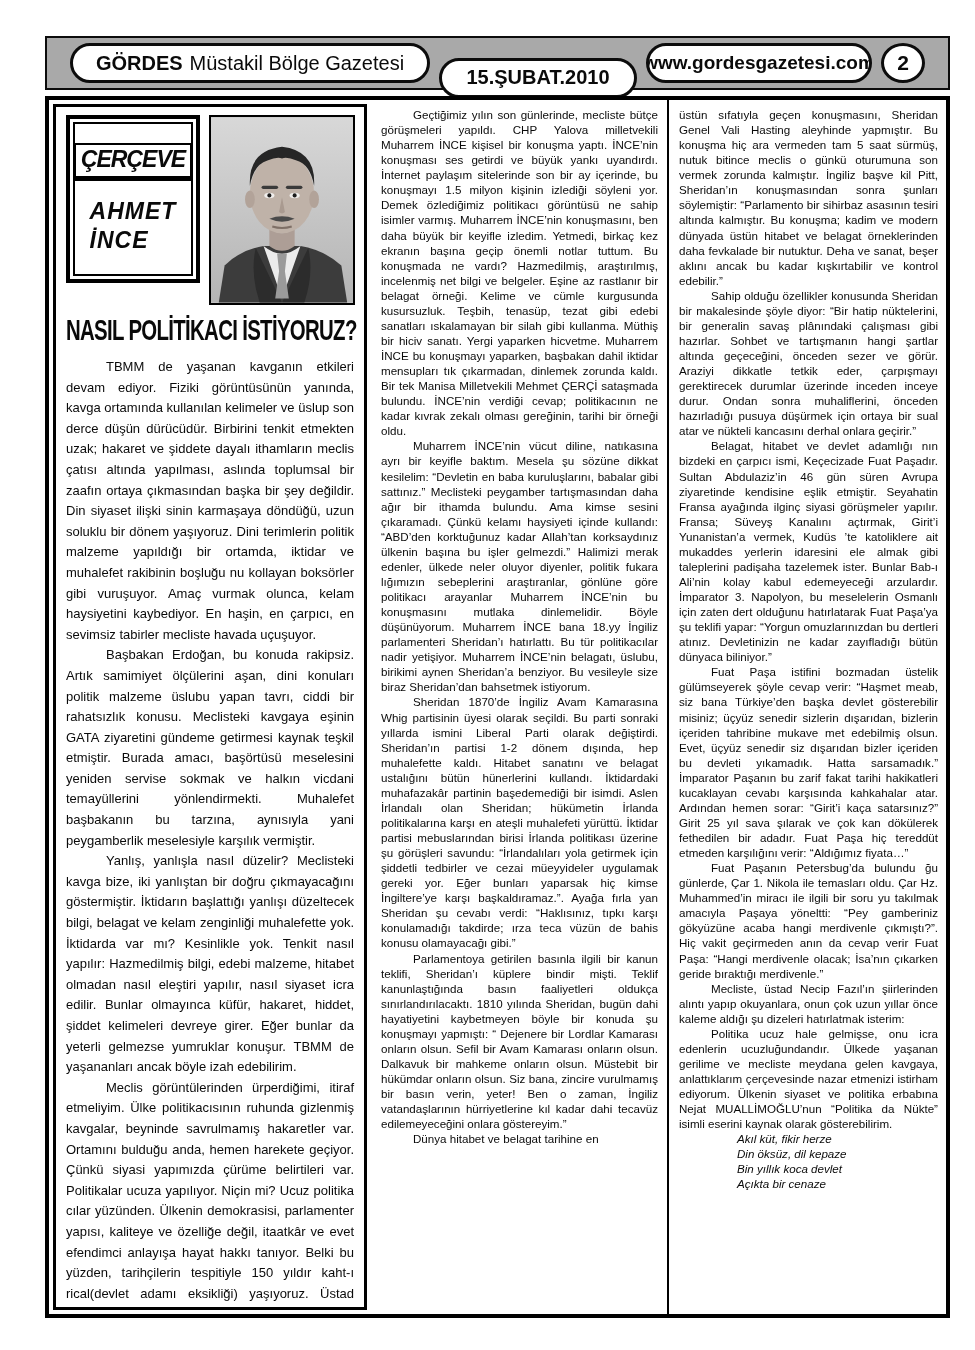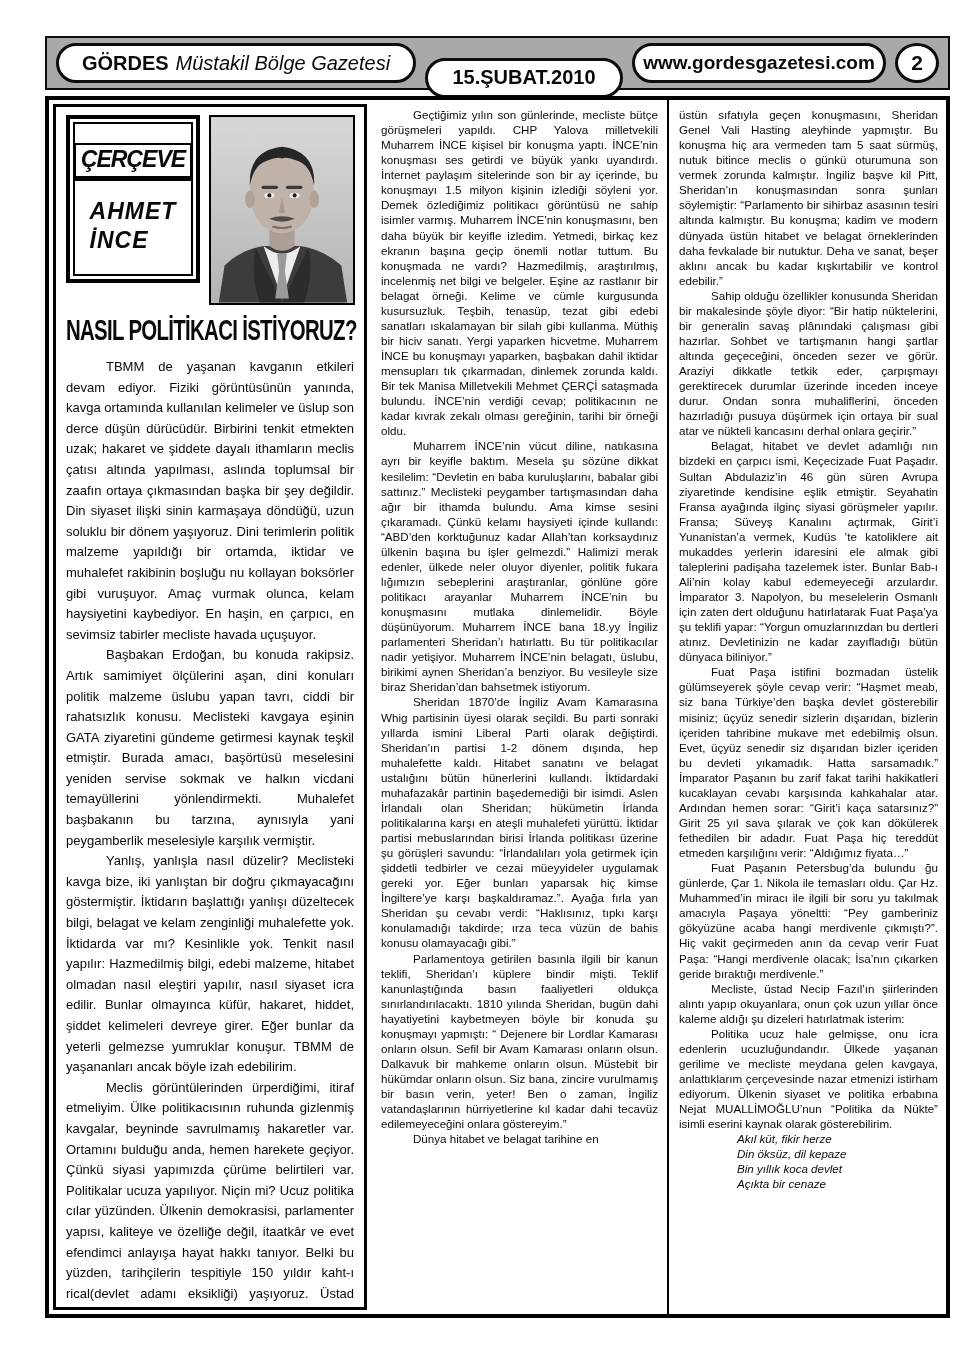--- a/index.html
+++ b/index.html
@@ -3,26 +3,26 @@
 <meta charset="utf-8">
 <style>
   * { margin:0; padding:0; box-sizing:border-box; }
   html,body { width:975px; height:1350px; background:#f2f2f0; }
   body { font-family:"Liberation Sans", sans-serif; color:#0a0a0a; position:relative; }
   .sheet { position:absolute; inset:0; background:#ffffff; }
 
   
   .header-bar { position:absolute; left:45px; top:36px; width:905px; height:54px;
     background:#a9a9a9; border:2px solid #0c0c0c; display:flex; align-items:center;
-    gap:9px; padding:0 9px; }
+    gap:9px; padding:0 23px; }
   .pill { background:#fff; border:3px solid #0c0c0c; border-radius:24px; height:40px;
     display:flex; align-items:center; justify-content:center; white-space:nowrap; overflow:hidden; }
   .pill-paper { width:360px; font-size:20px; }
   .pill-paper .bold { font-weight:bold; letter-spacing:0; }
-  .pill-paper .ital { font-style:italic; margin-left:7px; }
+  .pill-paper .ital { margin-left:7px; }
   .pill-date { width:198px; font-size:20px; font-weight:bold;margin-top:29px; }
   .pill-site { flex:1; font-size:19px; font-weight:bold;text-align:right; }
   .pill-num { width:44px; border-radius:50%; font-size:21px; font-weight:bold; }
 
   
   .frame { position:absolute; left:45px; top:96px; width:905px; height:1222px;
     border:4px solid #000; background:#fff; display:flex; overflow:hidden; }
 
   
   .col1-box { margin:4px; width:314px; border:3px solid #000; padding:8px 10px 4px 10px;

